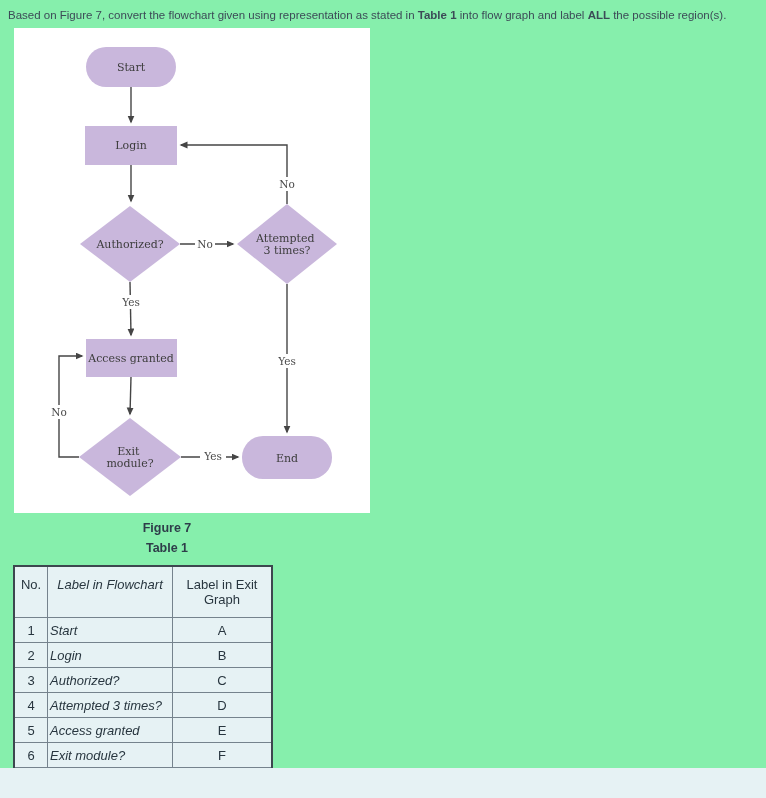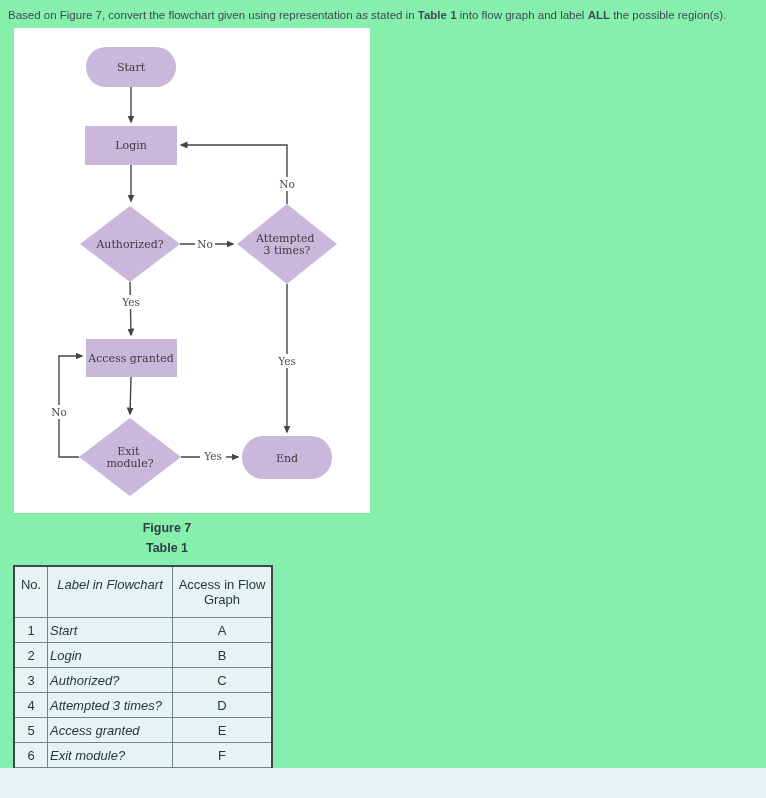--- a/index.html
+++ b/index.html
@@ -198,21 +198,21 @@
   </div>
 
   <div class="caption figure">Figure 7</div>
   <div class="caption table">Table 1</div>
 
   <table class="labels">
     <thead>
       <tr>
         <th class="col-no">No.</th>
         <th class="col-label">Label in Flowchart</th>
-        <th class="col-graph">Access in Flow Graph</th>
+        <th class="col-graph">Label in Exit Graph</th>
       </tr>
     </thead>
     <tbody>
       <tr>
         <td class="col-no">1</td>
         <td class="col-label">Start</td>
         <td class="col-graph">A</td>
       </tr>
       <tr>
         <td class="col-no">2</td>

